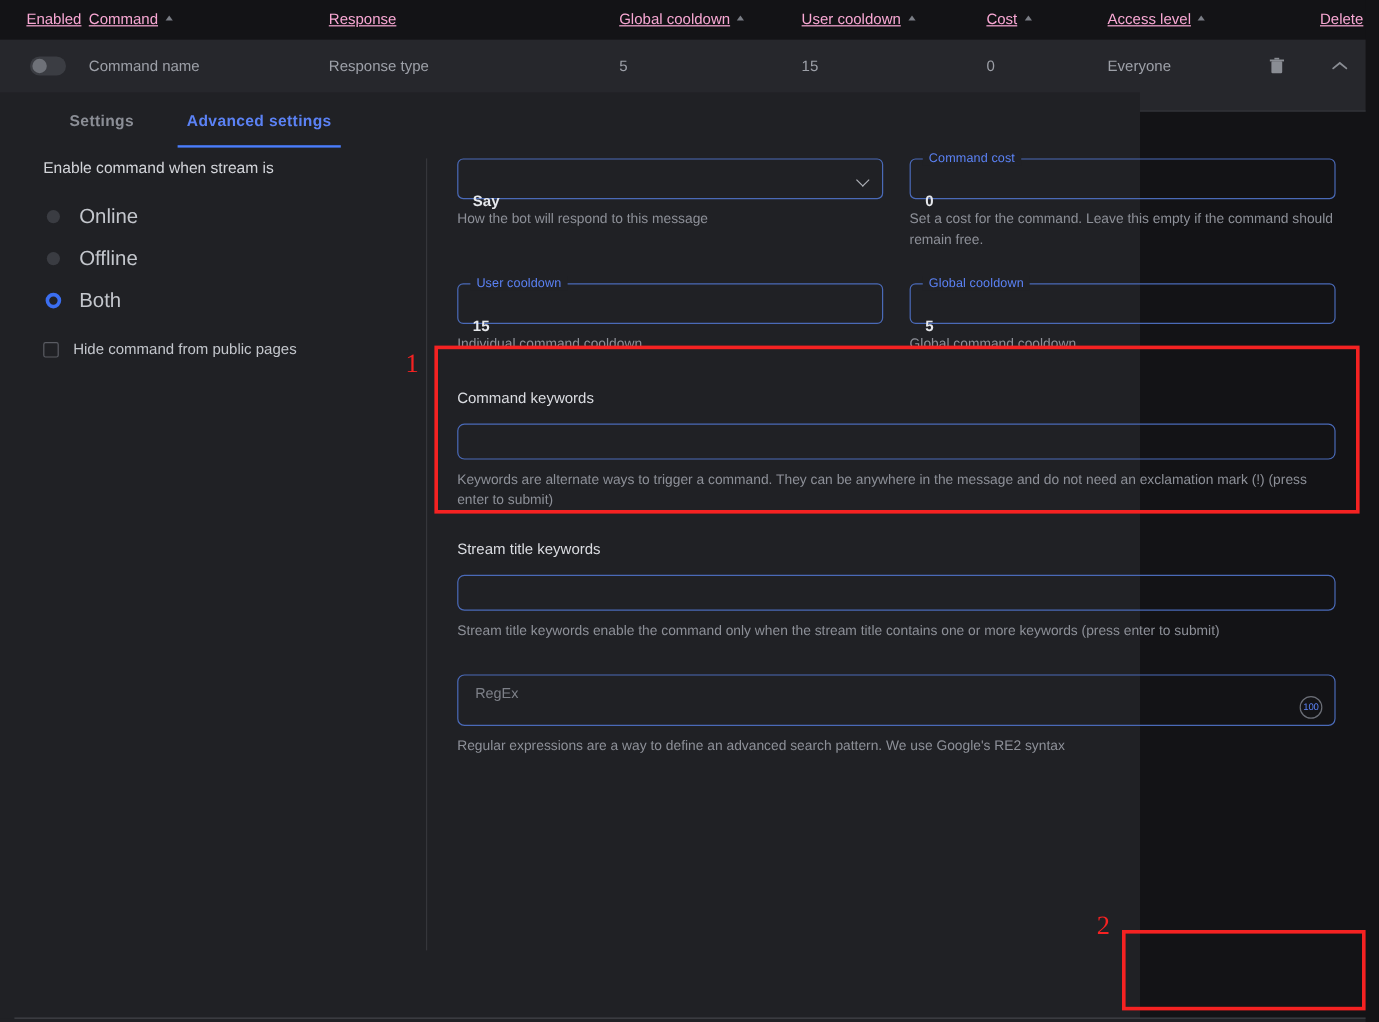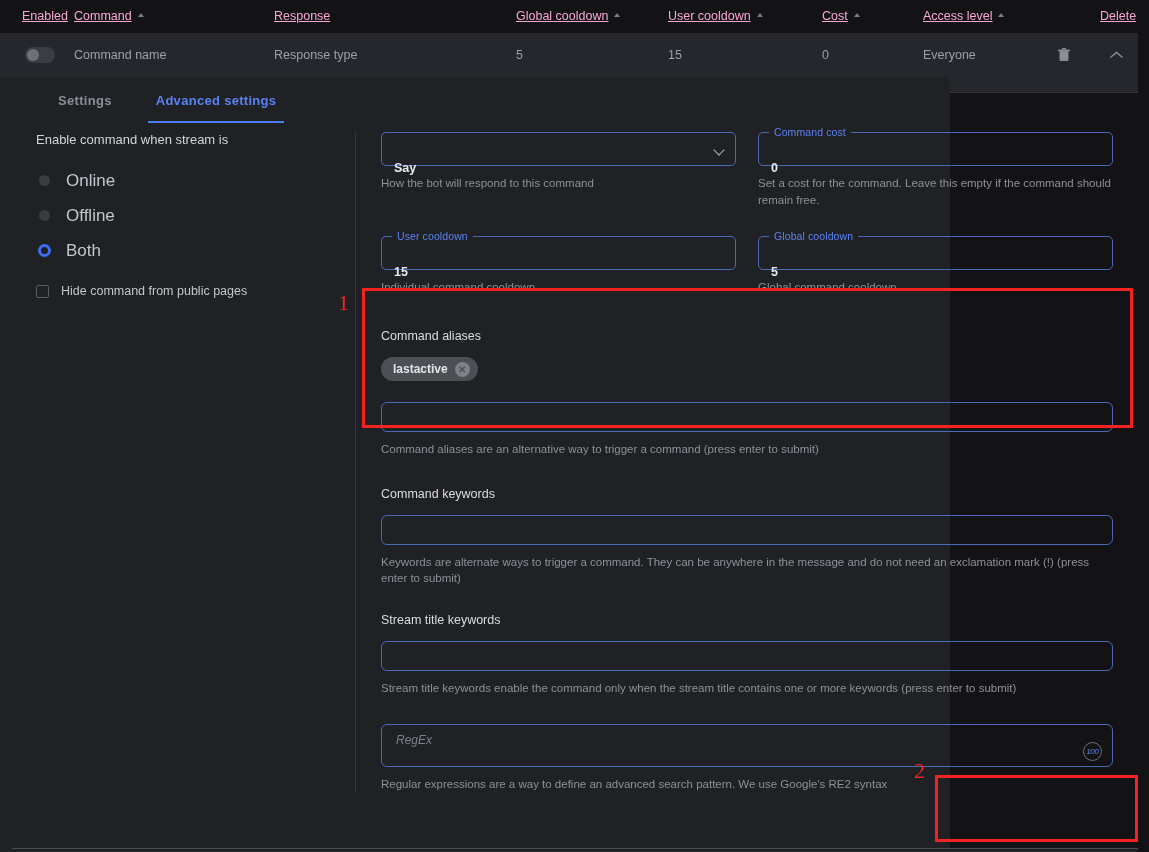--- a/index.html
+++ b/index.html
@@ -196,21 +196,20 @@
   }
 
   
   .entry {
     height: 30px;
     border: 1px solid #4a6ab8;
     border-radius: 6px;
     display: flex; align-items: center;
     padding: 12px 14px;
     background: transparent;
-    font-style: italic;
   }
   .entry.big { height: 43px; align-items: flex-start; padding-top: 8px; }
   .entry .placeholder { font-size: 12px; color: #7d8088; }
 
   .section-title {
     font-size: 12.5px;
     color: #dadce1;
     margin-bottom: 14px;
   }
 
@@ -365,21 +364,21 @@
     <div class="v-divider"></div>
 
     <div class="right-col">
 
       <div class="field-row">
         <div class="field half">
           <div class="outlined">
             <span class="value">Say</span>
             <i class="chevron-down"></i>
           </div>
-          <div class="helper">How the bot will respond to this command</div>
+          <div class="helper">How the bot will respond to this message</div>
         </div>
 
         <div class="field half">
           <div class="outlined">
             <span class="float-label">Command cost</span>
             <span class="value">0</span>
           </div>
           <div class="helper">Set a cost for the command. Leave this empty if the command should remain free.</div>
         </div>
       </div>
@@ -395,33 +394,20 @@
 
         <div class="field half">
           <div class="outlined">
             <span class="float-label">Global cooldown</span>
             <span class="value">5</span>
           </div>
           <div class="helper">Global command cooldown</div>
         </div>
       </div>
 
-      <div class="field full" style="margin-top:33px;">
-        <div class="section-title">Command aliases</div>
-        <div class="chips">
-          <span class="chip">
-            <span>lastactive</span>
-            <span class="chip-x">✕</span>
-          </span>
-        </div>
-        <div class="entry">
-          <span class="placeholder"></span>
-        </div>
-        <div class="helper">Command aliases are an alternative way to trigger a command (press enter to submit)</div>
-      </div>
 
       <div class="field full" style="margin-top:29px;">
         <div class="section-title">Command keywords</div>
         <div class="entry">
           <span class="placeholder"></span>
         </div>
         <div class="helper">Keywords are alternate ways to trigger a command. They can be anywhere in the message and do not need an exclamation mark (!) (press enter to submit)</div>
       </div>
 
       <div class="field full" style="margin-top:26px;">

